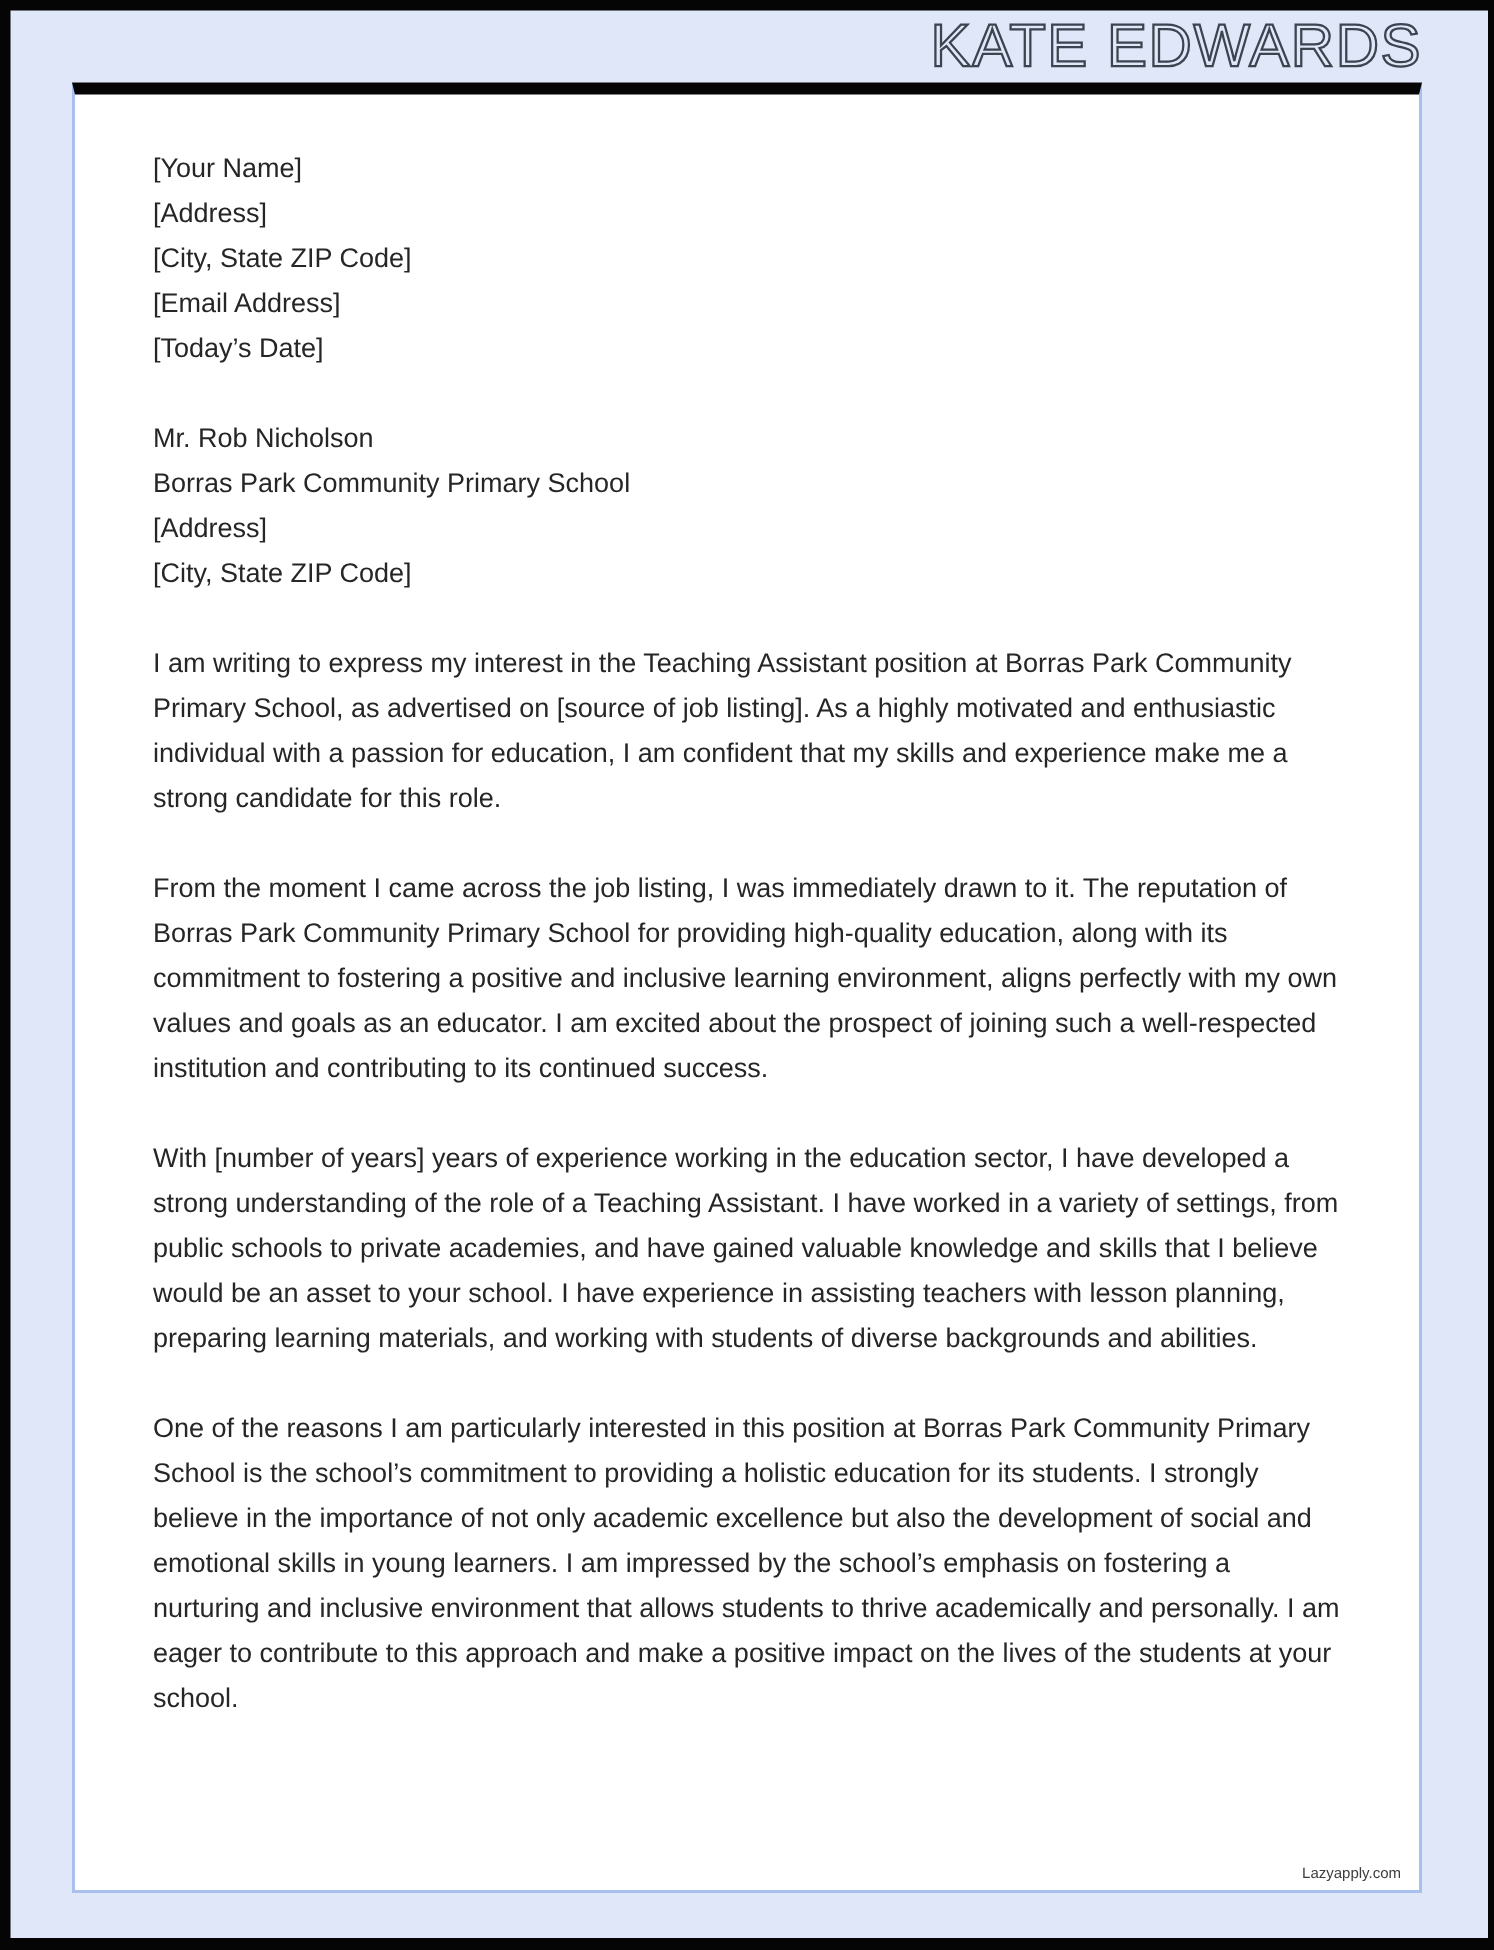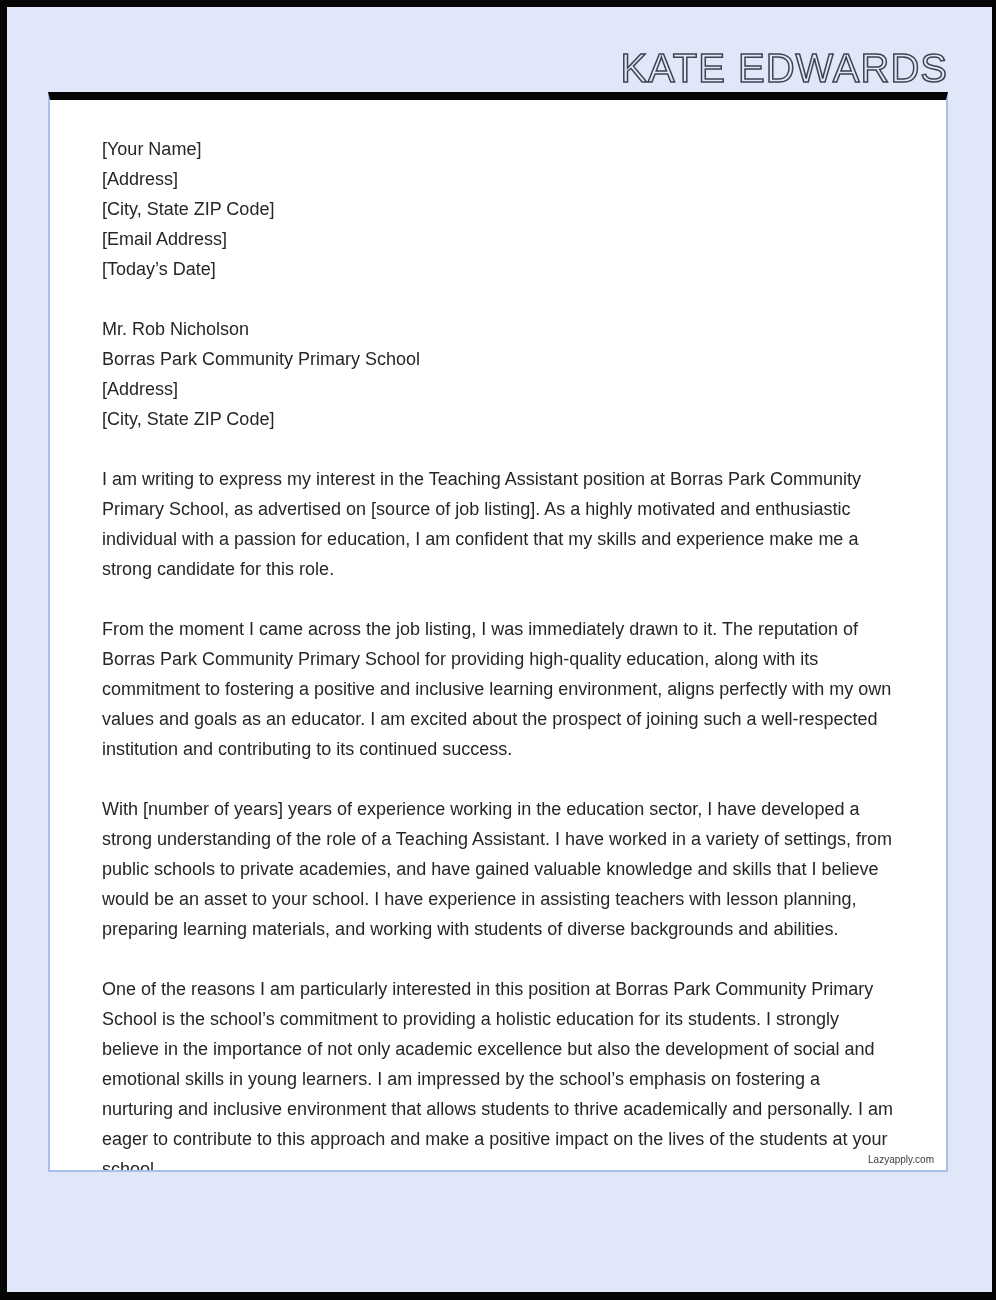--- a/index.html
+++ b/index.html
@@ -25,36 +25,35 @@
     border-width: 7px 4px 8px 7px;
     background: var(--page-bg);
     overflow: hidden;
   }
   .header {
     height: 48px;
     display: flex;
     align-items: center;
     justify-content: flex-end;
     padding-right: 44px;
-    margin-top: 37px;
   }
   .brand-name {
     font-family: "Liberation Sans", sans-serif;
     font-size: 40px;
     font-weight: 500;
     letter-spacing: 1px;
     color: transparent;
     -webkit-text-stroke: 1.5px var(--header-stroke);
     white-space: nowrap;
   }
   .doc {
     position: relative;
     margin-left: 41px;
     width: 900px;
-    height: 1080px;
+    height: 1207px;
     background: #ffffff;
     border-top: 8px solid var(--frame-black);
     border-left: 2px solid var(--doc-border);
     border-right: 2px solid var(--doc-border);
     border-bottom: 2px solid var(--doc-border);
     padding: 34px 50px 0 52px;
     overflow: hidden;
     color: var(--text-color);
     font-size: 18px;
     line-height: 30px;

